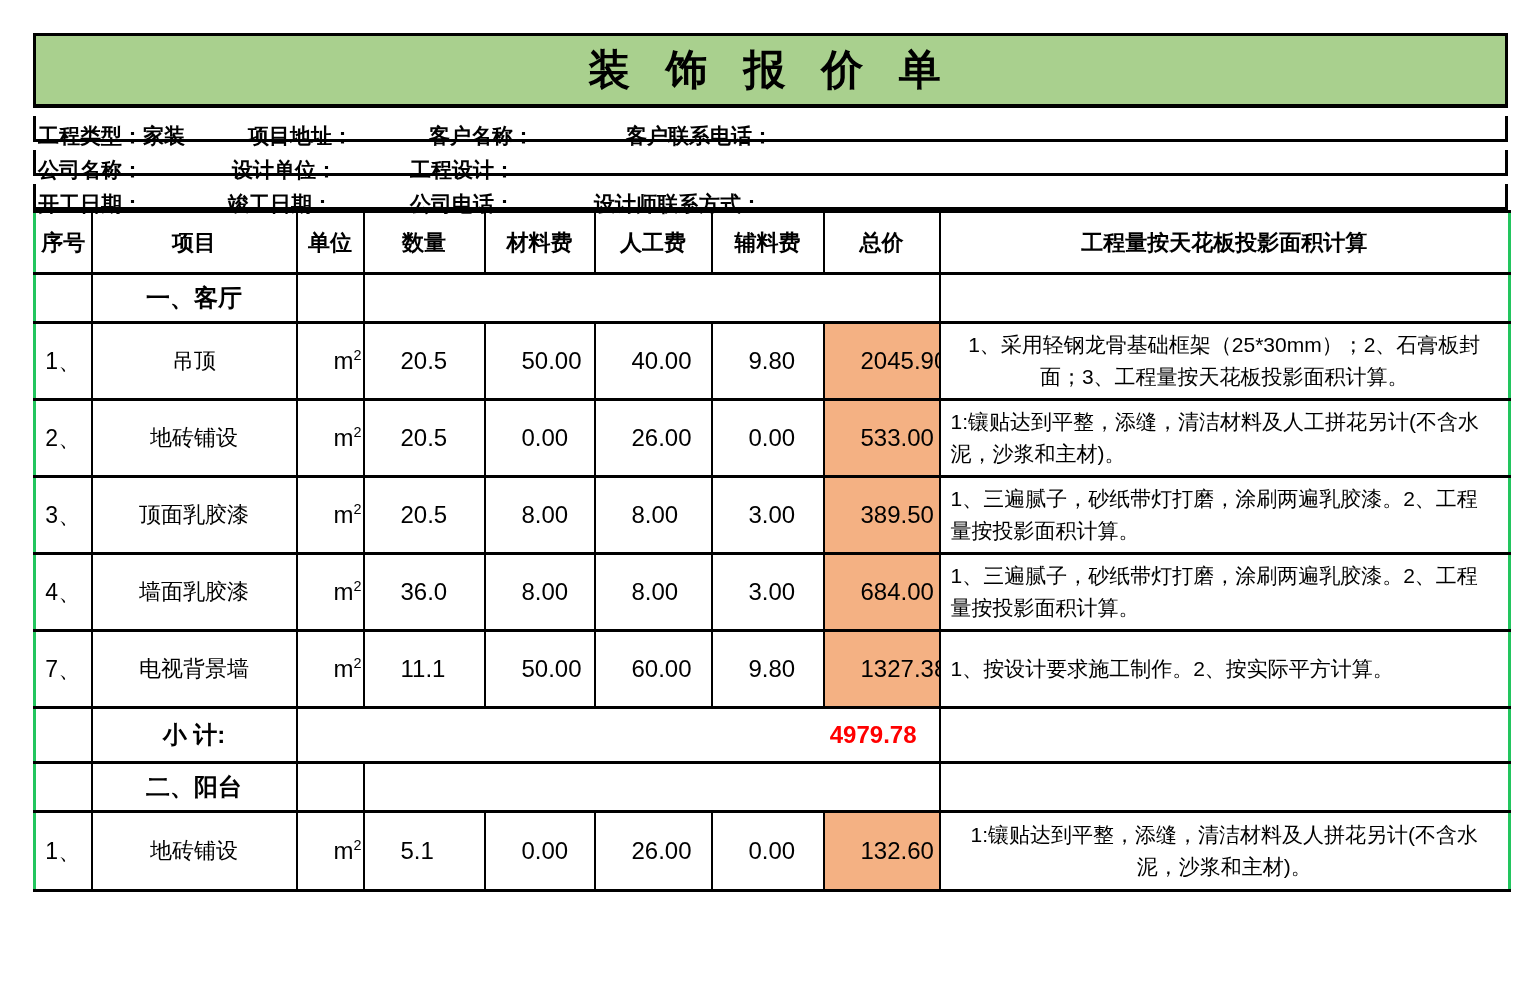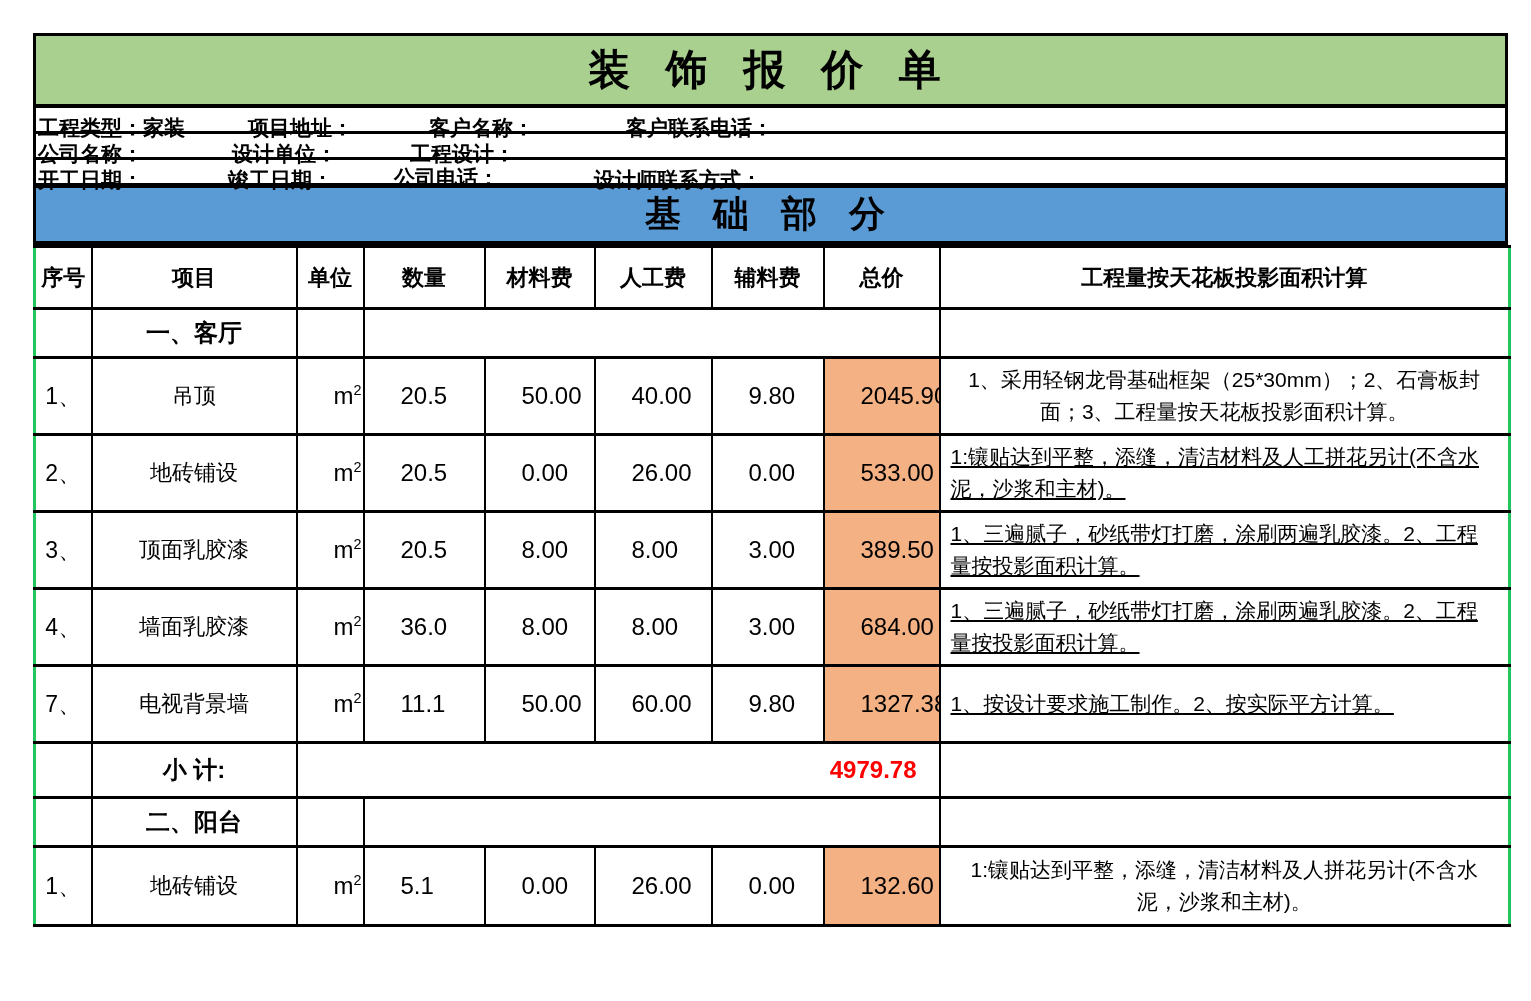--- a/index.html
+++ b/index.html
@@ -14,20 +14,21 @@
     box-sizing:border-box;height:75px;background:#a9d08e;
     border:3px solid #000;border-bottom-width:4px;
     display:flex;align-items:center;justify-content:center;
     font-size:42px;font-weight:bold;letter-spacing:12px;
   }
   
   .info-row{
     box-sizing:border-box;height:26px;position:relative;
     border-left:3px solid #000;border-right:3px solid #000;border-bottom:3px solid #000;
     line-height:39px;
+    margin-top:8px;
   }
   .info-field{
     position:absolute;top:0;font-size:21px;font-weight:bold;white-space:nowrap;
   }
   
   .banner{
     box-sizing:border-box;height:59px;background:#5b9bd5;
     border:3px solid #000;border-top-width:2px;border-bottom-width:4px;
     display:flex;align-items:center;justify-content:center;
     font-size:36px;font-weight:bold;letter-spacing:11px;
@@ -49,21 +50,21 @@
   tr.item-row{height:77px;}
   tr.item-row-tall{height:79px;}
   tr.subtotal-row{height:55px;}
   .cell-num{font-size:24px;text-align:left;padding-left:36px;}
   .cell-name{font-size:22px;text-align:center;}
   .cell-serial{font-size:23px;text-align:center;}
   .section-name{font-size:24px;font-weight:bold;text-align:center;border-radius:13px;}
   .total-cell{background:#f4b183;}
   .subtotal-merge{text-align:right;padding-right:22px;font-size:24px;font-weight:bold;}
   .notes-cell{font-size:21px;line-height:32px;padding:4px 10px;}
-  .notes-left{text-align:left;text-decoration:underline;}
+  .notes-left{text-align:left;}
   .notes-center{text-align:center;}
   sup{font-size:0.6em;}
 </style>
 </head>
 <body>
 
 <div class="sheet">
 
   <div class="title-bar">
     <span>装 饰 报 价 单</span>
@@ -76,27 +77,24 @@
       <span class="info-field" style="left: 590px;">客户联系电话：</span>
     </div>
   <div class="info-row">
       <span class="info-field" style="left: 2px;">公司名称：</span>
       <span class="info-field" style="left: 196px;">设计单位：</span>
       <span class="info-field" style="left: 374px;">工程设计：</span>
     </div>
   <div class="info-row">
       <span class="info-field" style="left: 2px;">开工日期：</span>
       <span class="info-field" style="left: 192px;">竣工日期：</span>
-      <span class="info-field" style="left: 358px; font-family: Liberation Mono, monospace;">公司电话：</span>
+      <span class="info-field" style="left: 374px;">公司电话：</span>
       <span class="info-field" style="left: 558px;">设计师联系方式：</span>
     </div>
 
-  <div class="banner">
-    <span>基 础 部 分</span>
-  </div>
 
   <table class="quote">
     <colgroup>
       <col style="width:57px">
         <col style="width:205px">
         <col style="width:67px">
       <col style="width:121px">
         <col style="width:110px">
         <col style="width:117px">
       <col style="width:112px">

